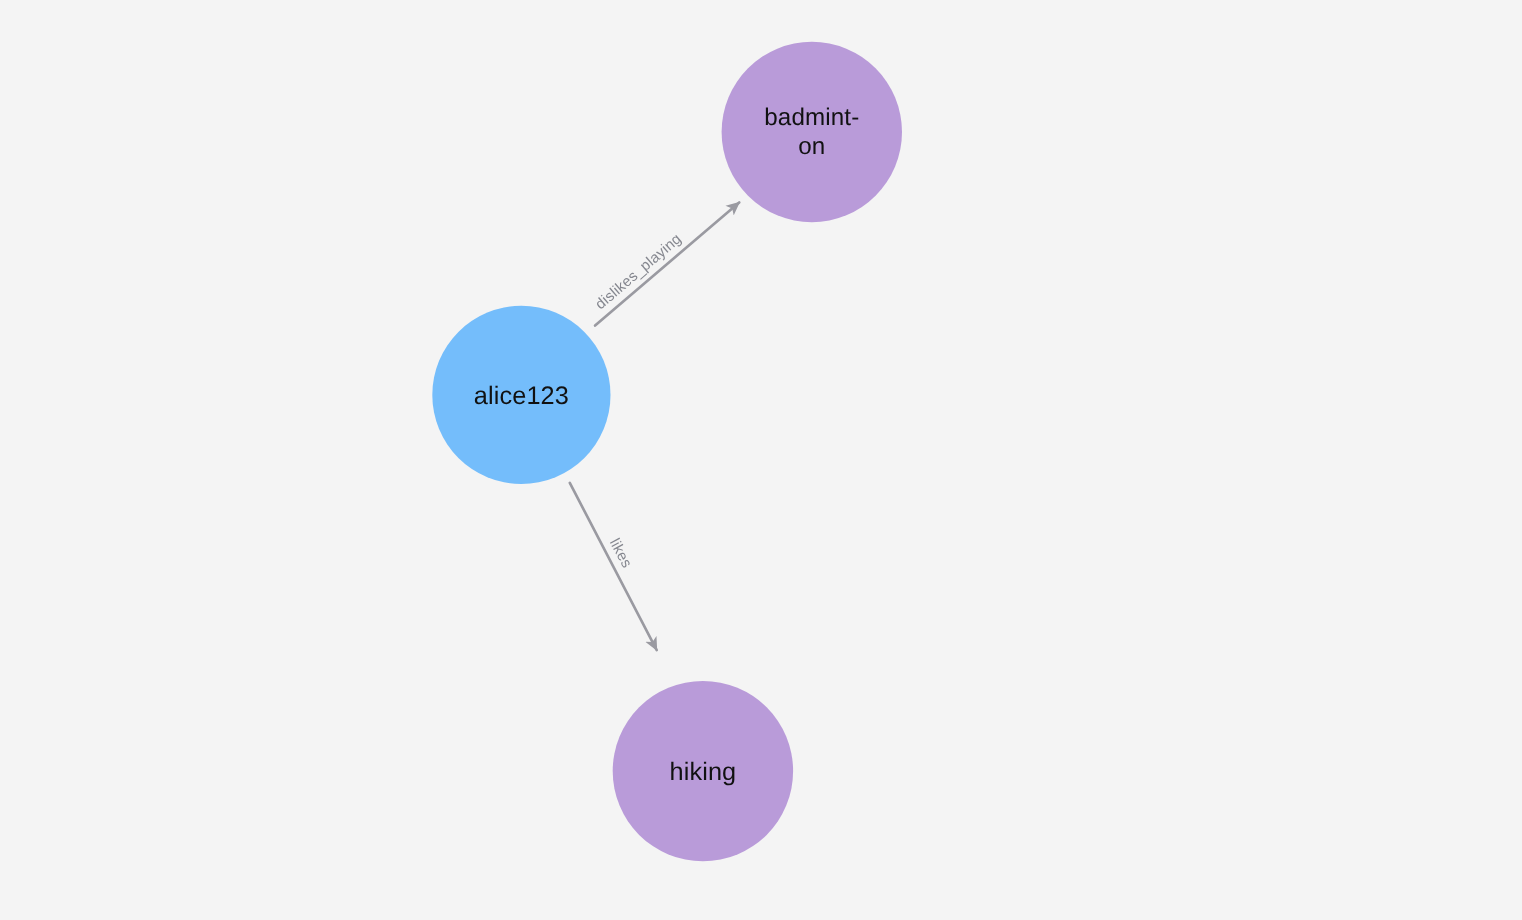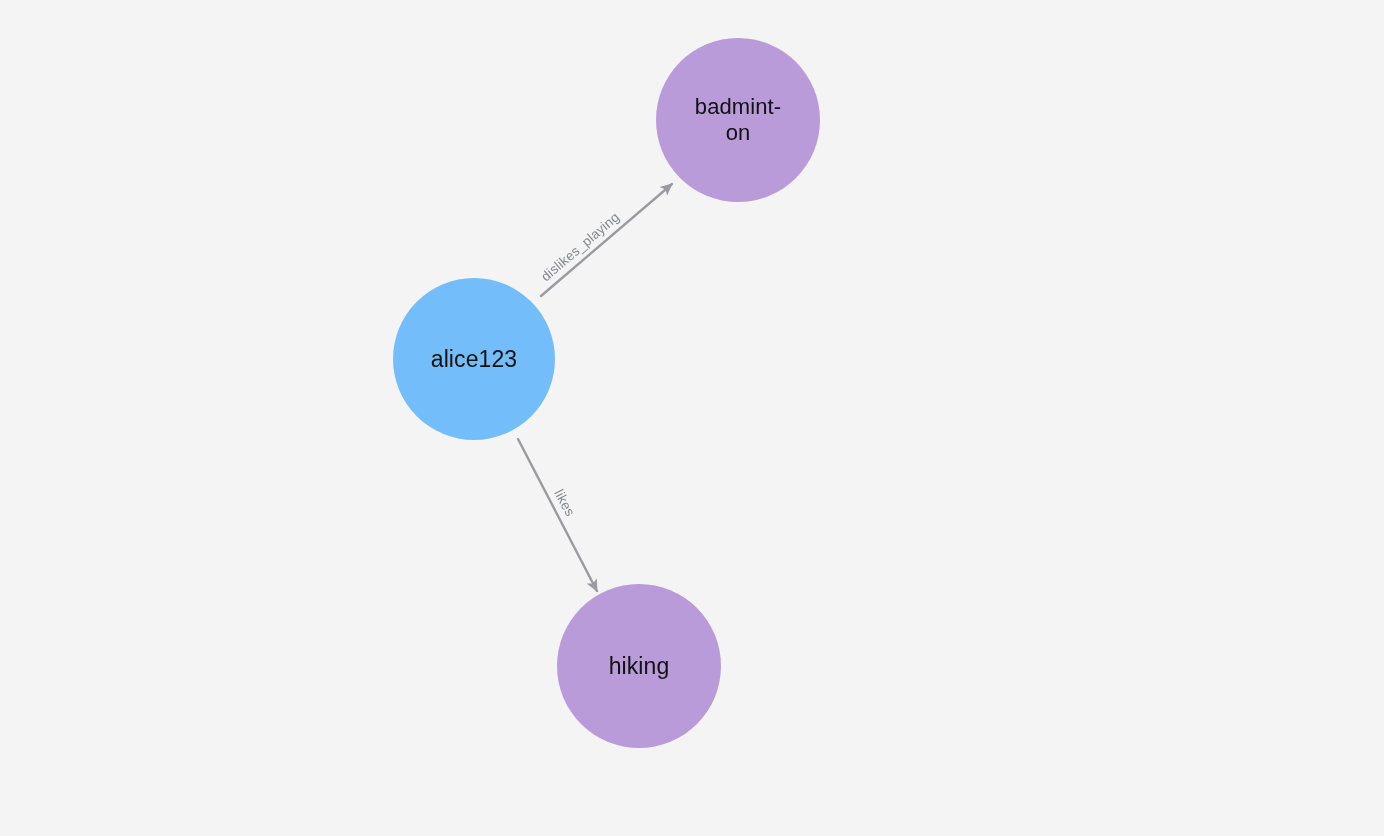--- a/index.html
+++ b/index.html
@@ -78,17 +78,17 @@
 
   <div class="graph-node" style="left:393px; top:278px; width:162px; height:162px; background:#74bdfb; font-size:23px;text-align:center;">
     <span class="node-label">alice123</span>
   </div>
 
   <div class="graph-node" style="left:656px; top:38px; width:164px; height:164px; background:#b99bd9; font-size:22px;">
     <span class="node-label">badmint-
 on</span>
   </div>
 
-  <div class="graph-node" style="left:557px; top:584px; width:164px; height:164px; background:#b99bd9; font-size:23px;">
+  <div class="graph-node" style="left:557px; top:619px; width:164px; height:164px; background:#b99bd9; font-size:23px;">
     <span class="node-label">hiking</span>
   </div>
 
 </div>
 
 </body></html>

